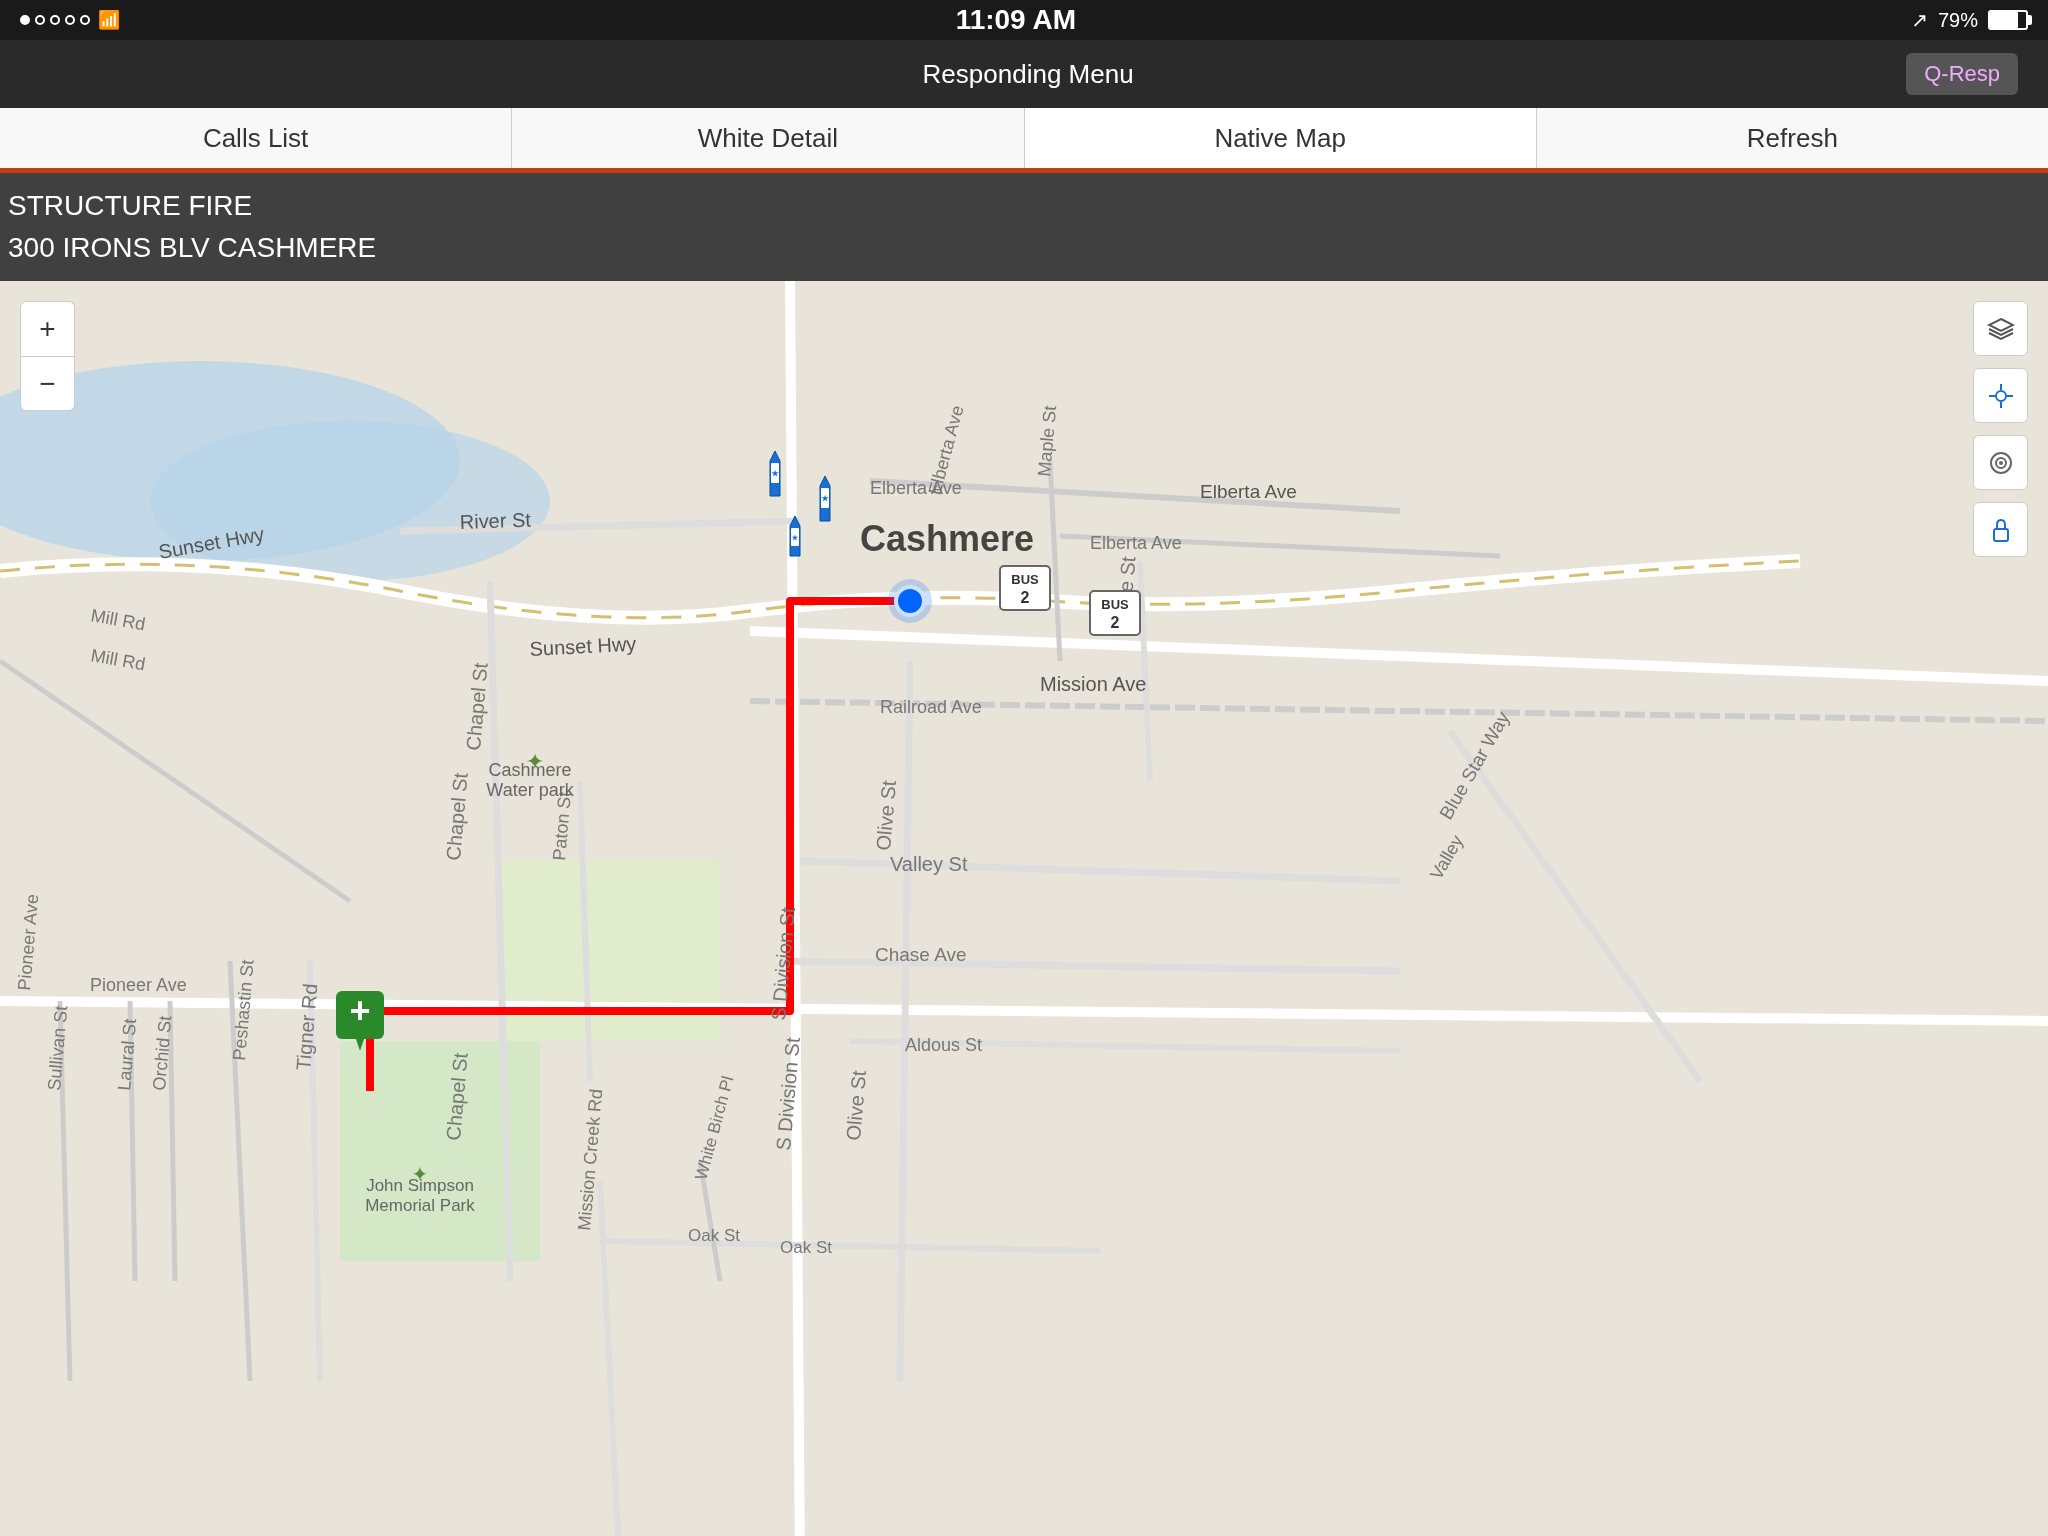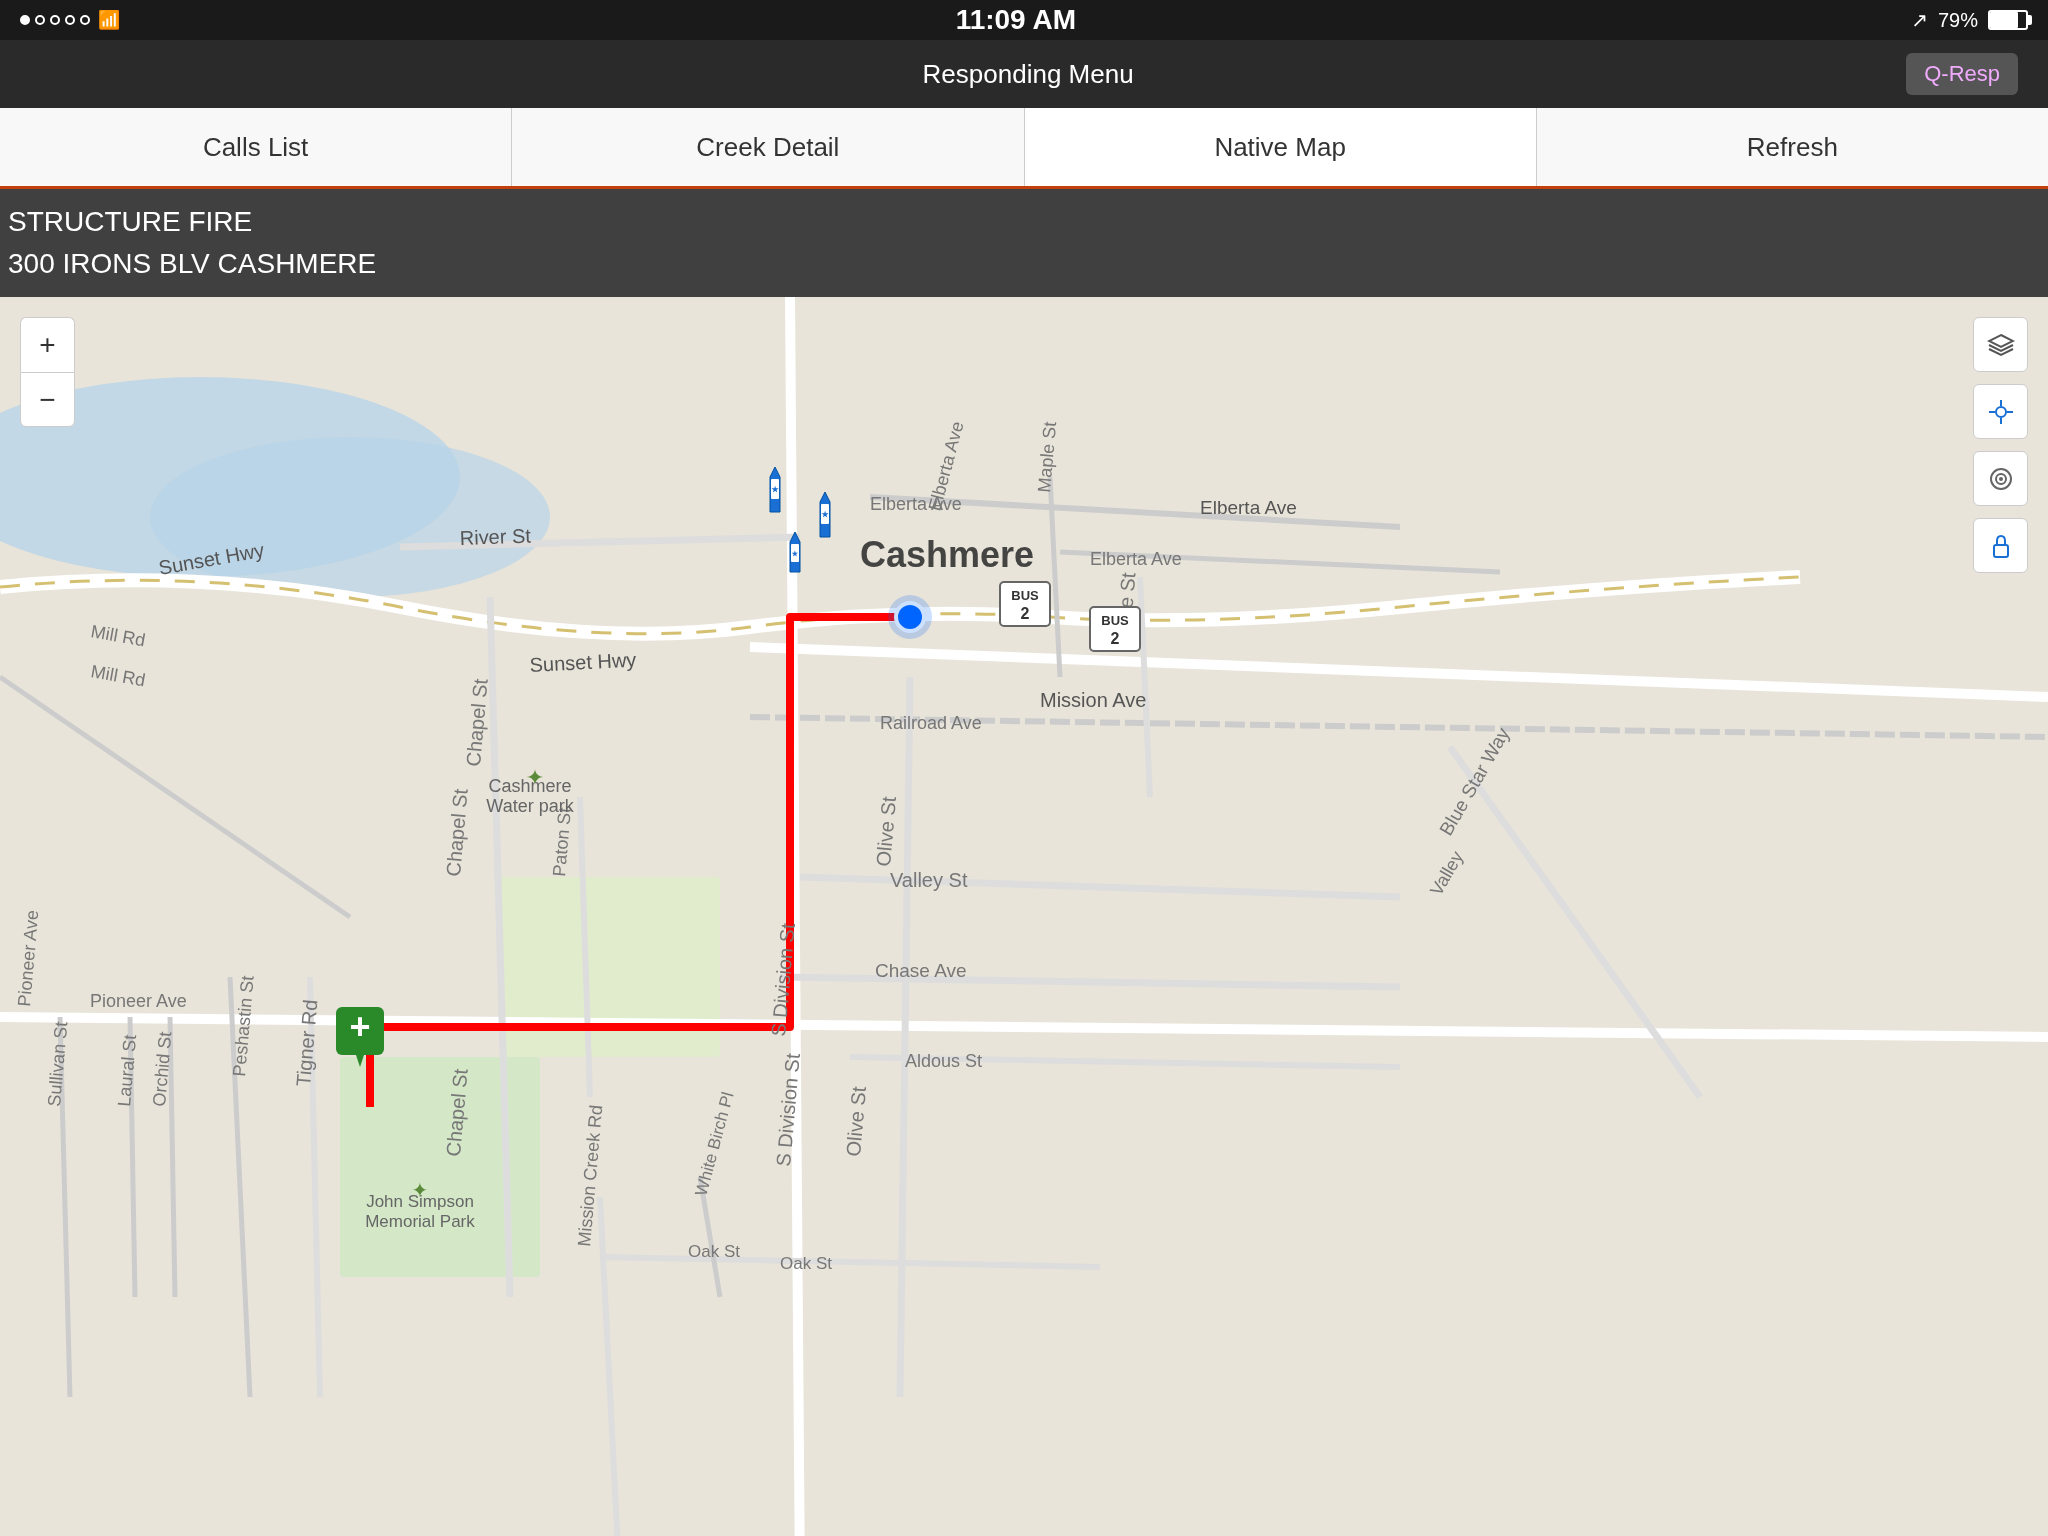--- a/index.html
+++ b/index.html
@@ -46,22 +46,22 @@
       padding: 8px 18px;
       border-radius: 6px;
       font-size: 22px;
       cursor: pointer;
     }
 
     
     .tab-bar {
       display: flex;
       background: #6d28d9;
-      border-bottom: 3px solid #c2410c;
-      height: 81px;
+      border-bottom: 5px solid #c2410c;
+      height: 65px;
     }
     .tab {
       flex: 1;
       display: flex;
       align-items: center;
       justify-content: center;
       font-size: 26px;
       color: #333;
       border-right: 1px solid #ccc;
       cursor: pointer;
@@ -181,21 +181,21 @@
   <div style="width:120px"></div>
   <div class="top-nav-title">Responding Menu</div>
   <button class="q-resp-btn">Q-Resp</button>
 </div>
 
 <div class="tab-bar">
   <div class="tab">
     <span>Calls List</span>
   </div>
   <div class="tab">
-    <span>Creek Detail</span>
+    <span>White Detail</span>
   </div>
   <div class="tab active">
     <span>Native Map</span>
   </div>
   <div class="tab">
     <span>Refresh</span>
   </div>
 </div>
 
 <div class="incident-header">

